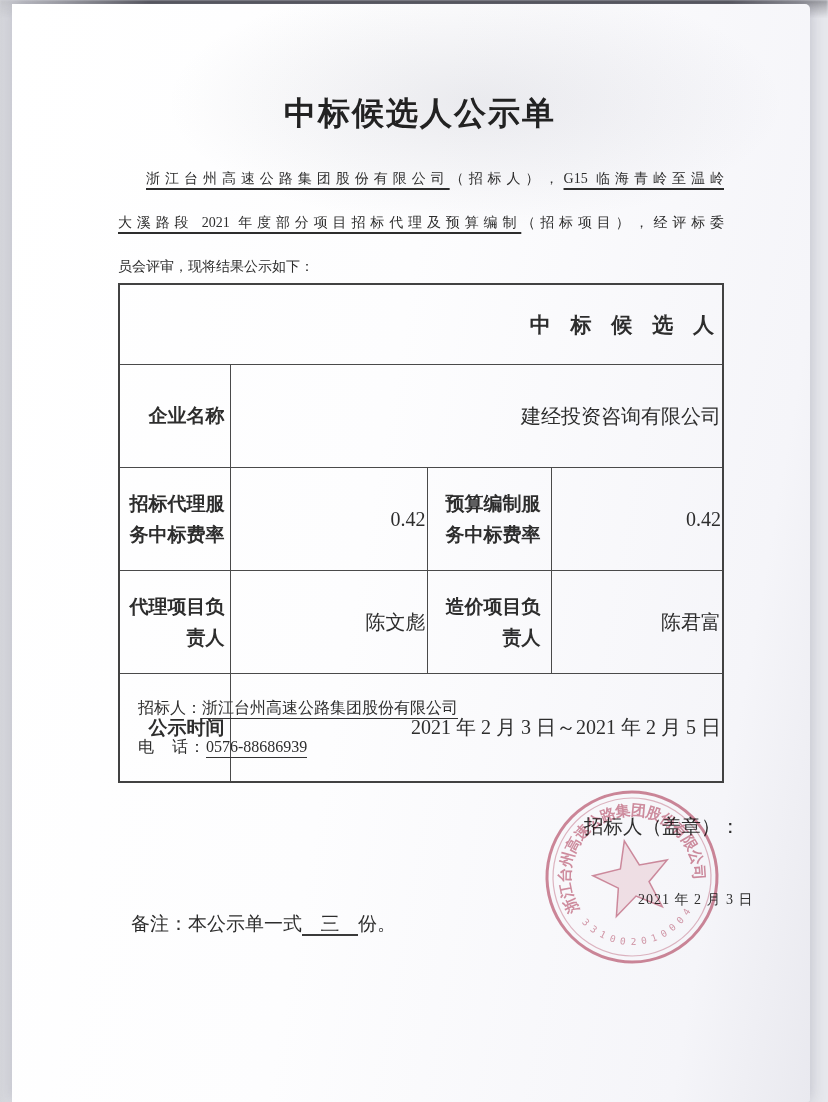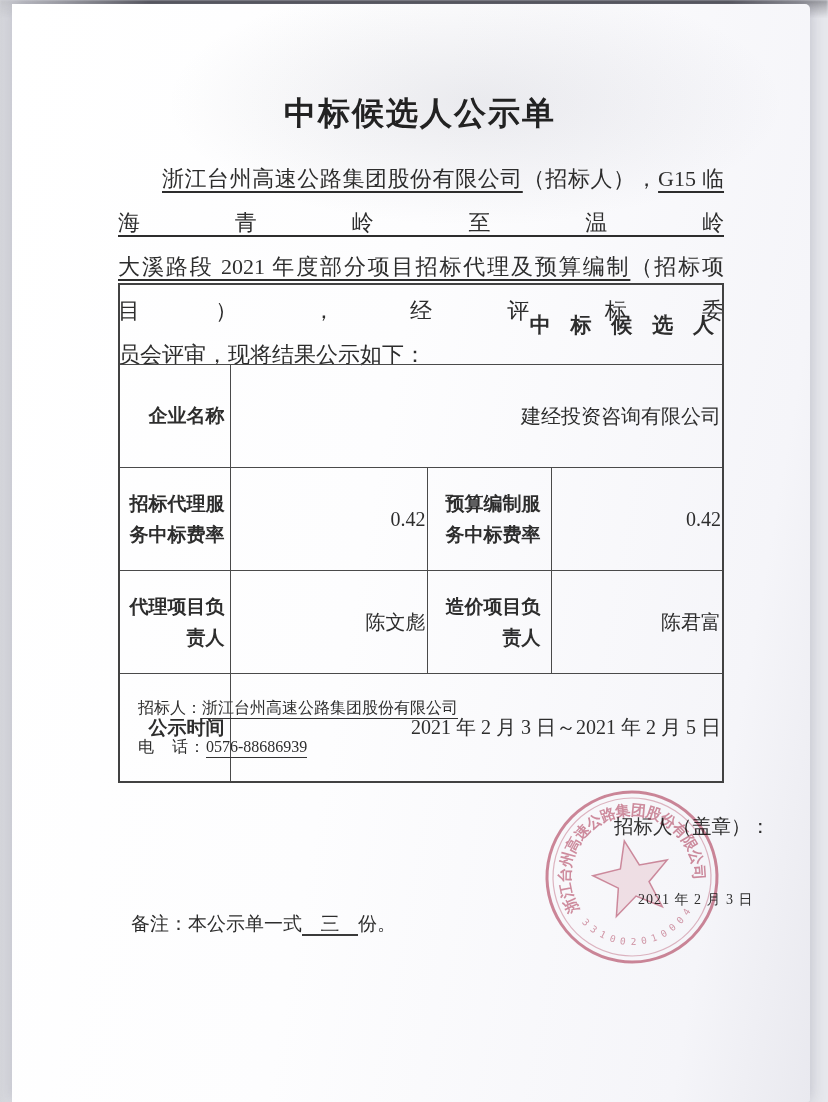--- a/index.html
+++ b/index.html
@@ -30,21 +30,21 @@
   }
   .content{position:absolute;left:0;top:0;width:828px;height:1102px;color:#2e2e2e;}
 
   .title{
     position:absolute;left:118px;top:92px;width:604px;margin:0;
     font-family:"Liberation Sans","DejaVu Sans",sans-serif;
     font-size:32px;font-weight:700;letter-spacing:2px;color:#222;
     text-align:center;
   }
   .intro{position:absolute;left:118px;top:157px;width:606px;
-    font-size:22px;line-height:44px;color:#2d2d2d;}
+    font-size:14px;line-height:44px;color:#2d2d2d;}
   .intro .jl{text-align:justify;text-align-last:justify;}
   .intro .first{text-indent:2em;}
   .u{text-decoration:underline;text-underline-offset:5px;text-decoration-thickness:1.5px;}
 
   table.cand{
     position:absolute;left:118px;top:283px;width:604px;
     border-collapse:collapse;table-layout:fixed;
     border:2.5px solid #424242;
   }
   table.cand td{
@@ -61,21 +61,21 @@
   }
   td.c1{padding:12px 5px;}
   td.val{font-size:20px;}
   tr.r2 td{height:78px;} tr.r3 td{height:78px;} tr.r4 td{height:78px;} tr.r5 td{height:83px;}
 
   .fline{position:absolute;left:138px;font-size:16px;color:#2d2d2d;}
   .fline .uval{border-bottom:1.5px solid #333;padding-bottom:2px;}
   .bidder{top:698px;} .phone{top:737px;}
   .phone .lab{letter-spacing:1px;}
 
-  .seal-label{position:absolute;left:614px;top:813px;font-size:19.5px;color:#2f2f2f;}
+  .seal-label{position:absolute;left:584px;top:813px;font-size:19.5px;color:#2f2f2f;}
   .seal-date{position:absolute;left:598px;top:891px;font-size:14px;color:#2f2f2f;letter-spacing:1px;margin-left:40px;}
 
   .note{position:absolute;left:131px;top:911px;font-size:19px;color:#2d2d2d;}
   .note .blank{display:inline-block;min-width:56px;text-align:center;
     border-bottom:2px solid #3a3a3a;line-height:1.05;}
 
   svg.seal{position:absolute;left:0;top:0;pointer-events:none;
     mix-blend-mode:multiply;opacity:0.92;filter:blur(0.5px);}
 </style>
 </head>

